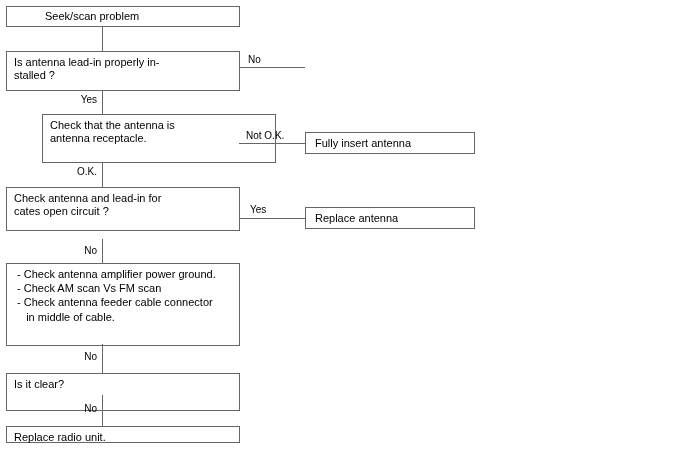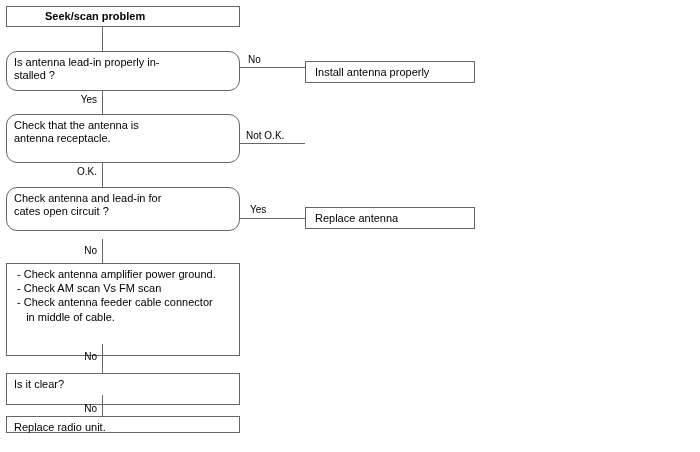--- a/index.html
+++ b/index.html
@@ -30,28 +30,27 @@
   }
   .right-col {
     left: 305px;
     width: 170px;
     height: 22px;
     line-height: 20px;
     padding-left: 9px;
     white-space: nowrap;
   }
   .start-box {
-    font-weight: bold;
+    font-weight: normal;
     line-height: 19px;
     padding-left: 38px;
     white-space: nowrap;
   }
   .multi {
     padding: 4px 4px 0 7px;
-    border-radius: 11px;
   }
   .multi div {
     line-height: 13px;
     white-space: pre;
   }
   .checklist-box {
     padding: 3px 4px 0 10px;
   }
   .checklist-box div {
     line-height: 14.2px;
@@ -93,58 +92,58 @@
 
   <div class="vline" style="left:102px; top:27px; height:24px;"></div>
 
   <div class="box left-col multi" style="top:51px; height:40px;">
     <div>Is antenna lead-in properly in-</div>
     <div>stalled ?</div>
   </div>
 
   <div class="lbl" style="left:248px; top:54px;">No</div>
   <div class="hline" style="left:239px; top:67px; width:66px;"></div>
-  <div class="box right-col" style="top:61px;">Install antenna properly</div>
 
   <div class="lbl down-lbl" style="top:94px;">Yes</div>
   <div class="vline" style="left:102px; top:91px; height:23px;"></div>
 
-  <div class="box left-col multi" style="top:114px; height:49px;">
+  <div class="box left-col multi" style="top:114px; height:49px;margin-left:36px;">
     <div>Check that the antenna is</div>
     <div>antenna receptacle.</div>
   </div>
 
   <div class="lbl" style="left:246px; top:130px;">Not O.K.</div>
   <div class="hline" style="left:239px; top:143px; width:66px;"></div>
+  <div class="box right-col" style="top:132px;">Fully insert antenna</div>
 
   <div class="lbl down-lbl" style="top:166px;">O.K.</div>
   <div class="vline" style="left:102px; top:163px; height:24px;"></div>
 
   <div class="box left-col multi" style="top:187px; height:44px;">
     <div>Check antenna and lead-in for</div>
     <div>cates open circuit ?</div>
   </div>
 
   <div class="lbl" style="left:250px; top:204px;">Yes</div>
   <div class="hline" style="left:239px; top:218px; width:66px;"></div>
   <div class="box right-col" style="top:207px;">Replace antenna</div>
 
   <div class="lbl down-lbl" style="top:245px;">No</div>
   <div class="vline" style="left:102px; top:239px; height:24px;"></div>
 
-  <div class="box left-col checklist-box" style="top:263px; height:93px;">
+  <div class="box left-col checklist-box" style="top:263px; height:83px;">
     <div>- Check antenna amplifier power ground.</div>
     <div>- Check AM scan Vs FM scan</div>
     <div>- Check antenna feeder cable connector</div>
     <div>   in middle of cable.</div>
   </div>
 
   <div class="lbl down-lbl" style="top:351px;">No</div>
   <div class="vline" style="left:102px; top:344px; height:29px;"></div>
 
-  <div class="box left-col single" style="top:373px; height:32px;">Is it clear?</div>
+  <div class="box left-col single" style="top:373px; height:38px;">Is it clear?</div>
 
   <div class="lbl down-lbl" style="top:403px;">No</div>
   <div class="vline" style="left:102px; top:395px; height:31px;"></div>
 
-  <div class="box left-col single" style="top:416px; height:17px;">Replace radio unit.</div>
+  <div class="box left-col single" style="top:426px; height:17px;">Replace radio unit.</div>
 
 </div>
 
 </body></html>

